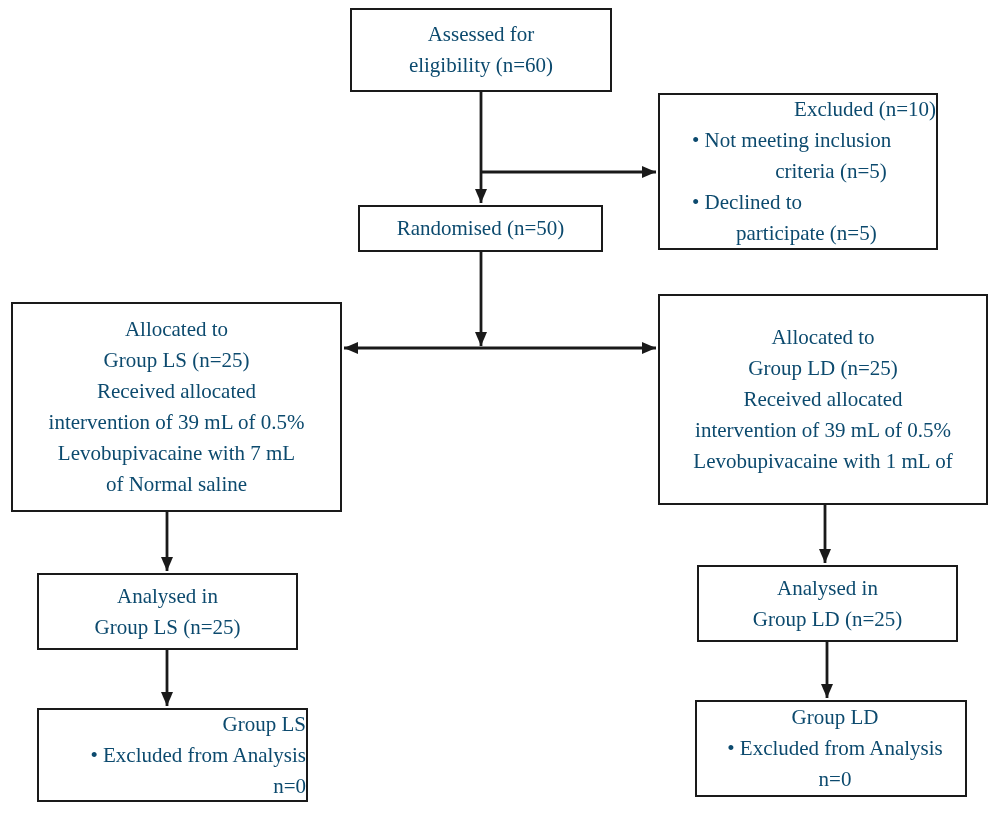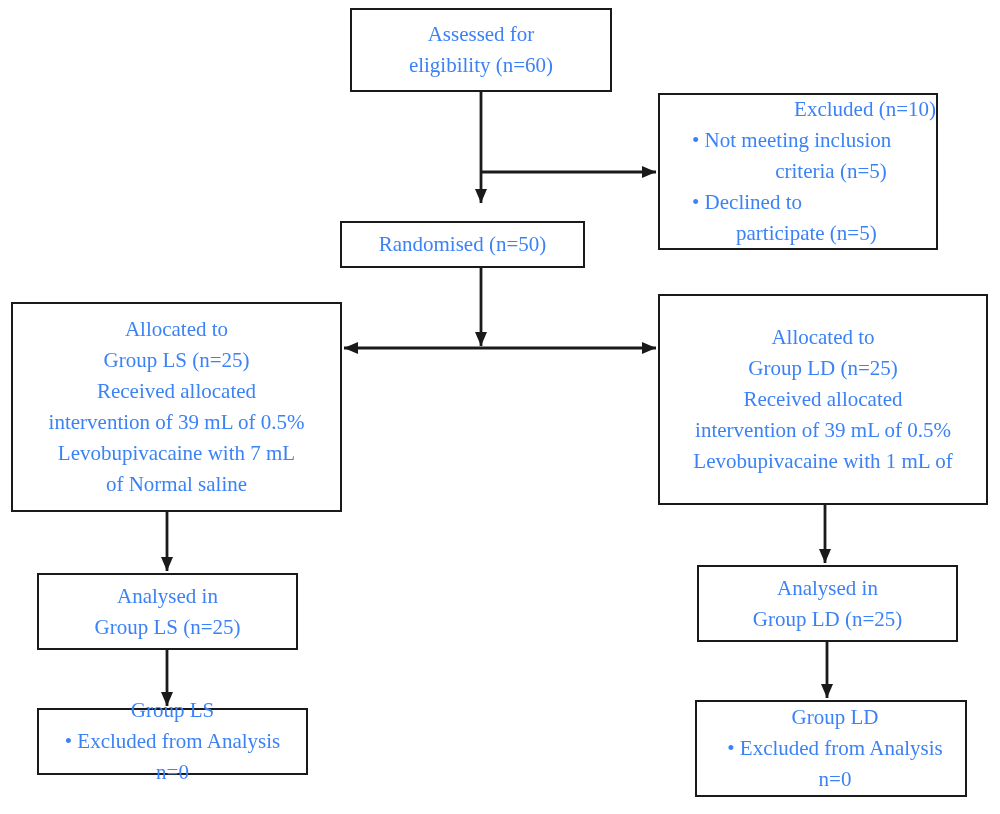--- a/index.html
+++ b/index.html
@@ -6,46 +6,46 @@
     margin: 0;
     padding: 0;
     background: #ffffff;
   }
   #figure {
     position: relative;
     width: 1000px;
     height: 814px;
     background: #ffffff;
     font-family: "Liberation Serif", "DejaVu Serif", serif;
-    color: #3b82f6;
+    color: #0c4a6e;
     overflow: hidden;
   }
   .box {
     position: absolute;
     box-sizing: border-box;
     border: 2.5px solid #1a1a1a;
     background: #ffffff;
     display: flex;
     flex-direction: column;
     justify-content: center;
     font-size: 21px;
     line-height: 31px;
     text-align: center;
   }
   .box .ln { display: block; }
 
   
   #assessed    { left: 350px; top:   8px; width: 262px; height:  84px; }
   #excluded    { left: 658px; top:  93px; width: 280px; height: 157px; text-align: left; }
-  #randomised  { left: 340px; top: 205px; width: 245px; height:  47px; margin-top: 16px; }
+  #randomised  { left: 358px; top: 205px; width: 245px; height:  47px; }
   #alloc-ls    { left:  11px; top: 302px; width: 331px; height: 210px; }
   #alloc-ld    { left: 658px; top: 294px; width: 330px; height: 211px; }
   #analysed-ls { left:  37px; top: 573px; width: 261px; height:  77px; }
   #analysed-ld { left: 697px; top: 565px; width: 261px; height:  77px; }
-  #grp-ls      { left:  37px; top: 708px; width: 271px; height:  67px; }
+  #grp-ls      { left:  37px; top: 708px; width: 271px; height:  94px; align-items: flex-end; }
   #grp-ld      { left: 695px; top: 700px; width: 272px; height:  97px; padding-left: 8px; }
 
   
   #excluded .t   { text-align: right; }
   #excluded .b1  { padding-left: 32px; }
   #excluded .b2  { padding-left: 66px; text-align: center; }
   #excluded .b3  { padding-left: 76px; }
 
   #arrows {
     position: absolute;

